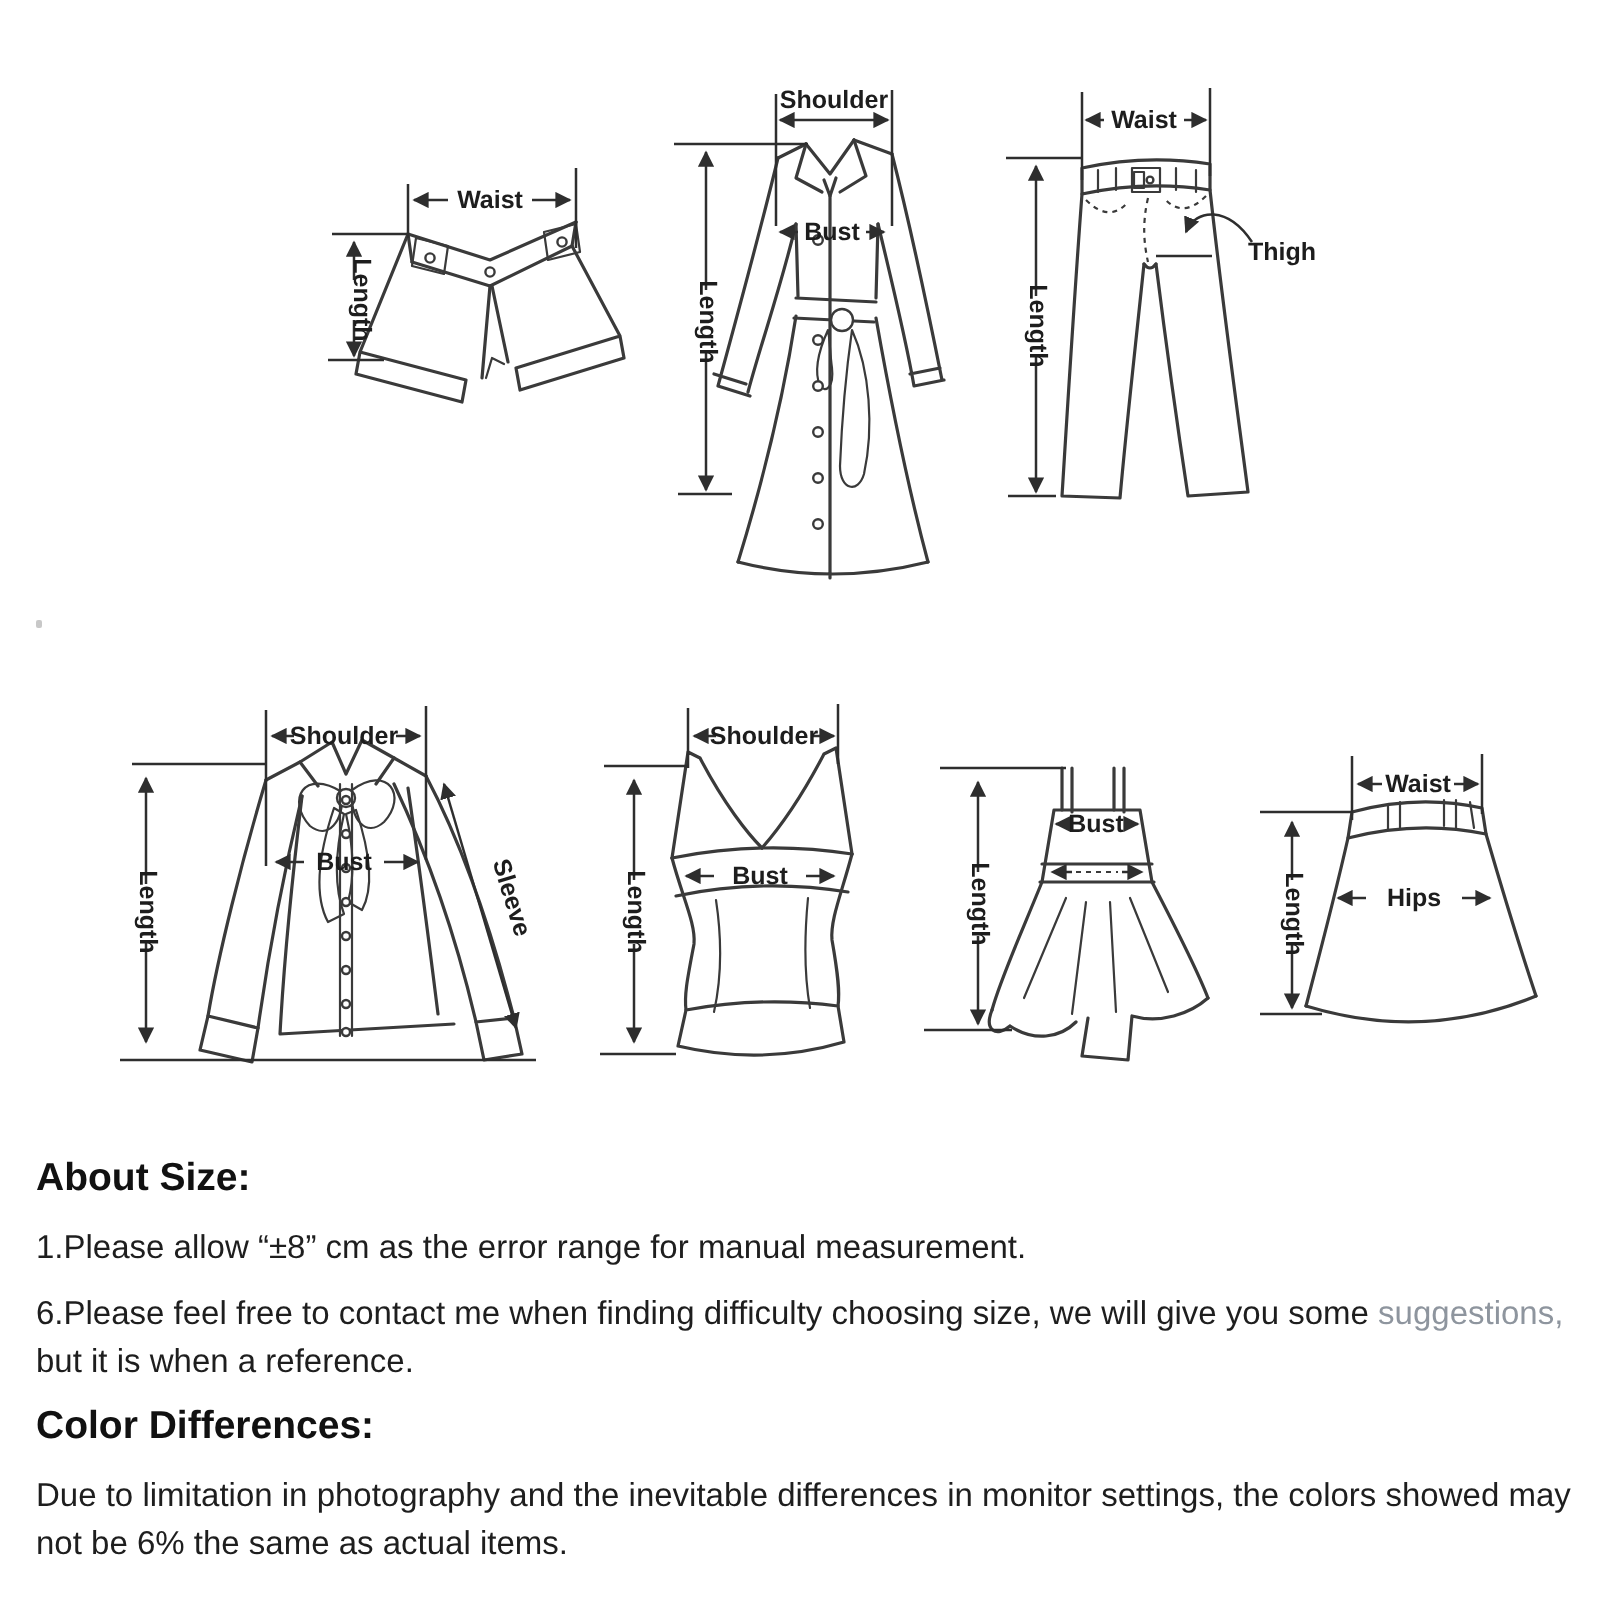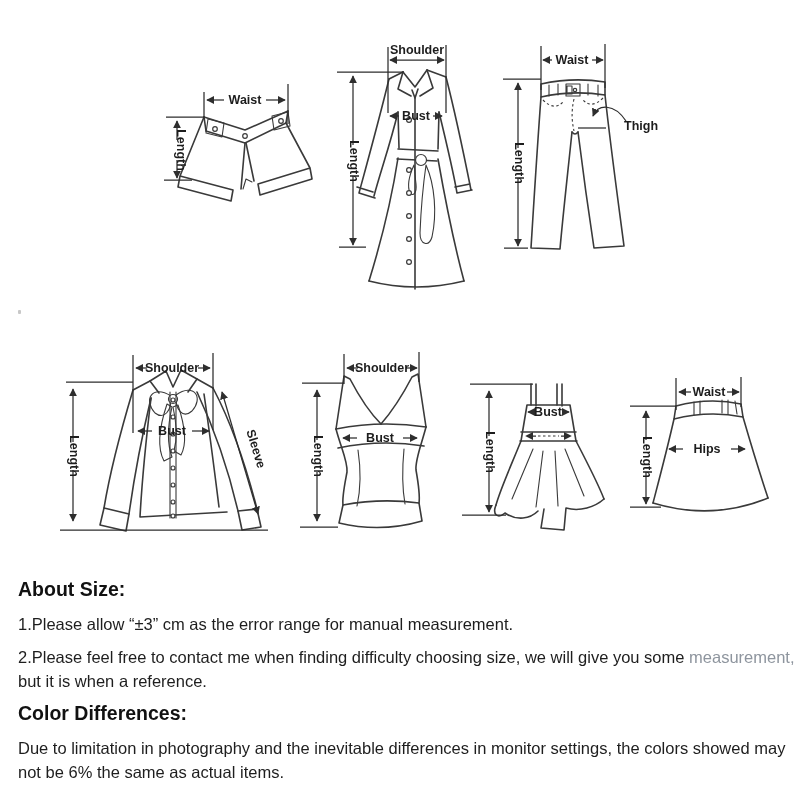--- a/index.html
+++ b/index.html
@@ -220,19 +220,19 @@
       <line class="meas" x1="683" y1="449" x2="669" y2="449" marker-end="url(#ah)"></line>
       <line class="meas" x1="731" y1="449" x2="745" y2="449" marker-end="url(#ah)"></line>
       <text class="m-label" x="707" y="453" text-anchor="middle">Hips</text>
     </g>
   </svg>
 
   <div class="speck"></div>
 
   <div class="text-block">
     <h2 class="indent">About Size:</h2>
-    <p class="indent">1.Please allow “±3” cm as the error range for manual measurement.</p>
-    <p><span>2.Please feel free to contact me when finding difficulty choosing size, we will give you some </span><span style="color: rgb(142, 149, 158);">measurement,</span><span> but it is when a reference.</span></p>
+    <p class="indent">1.Please allow “±8” cm as the error range for manual measurement.</p>
+    <p><span>6.Please feel free to contact me when finding difficulty choosing size, we will give you some </span><span style="color: rgb(142, 149, 158);">suggestions,</span><span> but it is when a reference.</span></p>
     <h2 class="second">Color Differences:</h2>
     <p>Due to limitation in photography and the inevitable differences in monitor settings, the colors showed may not be 6% the same as actual items.</p>
   </div>
 
 </div>
 
 </body></html>

